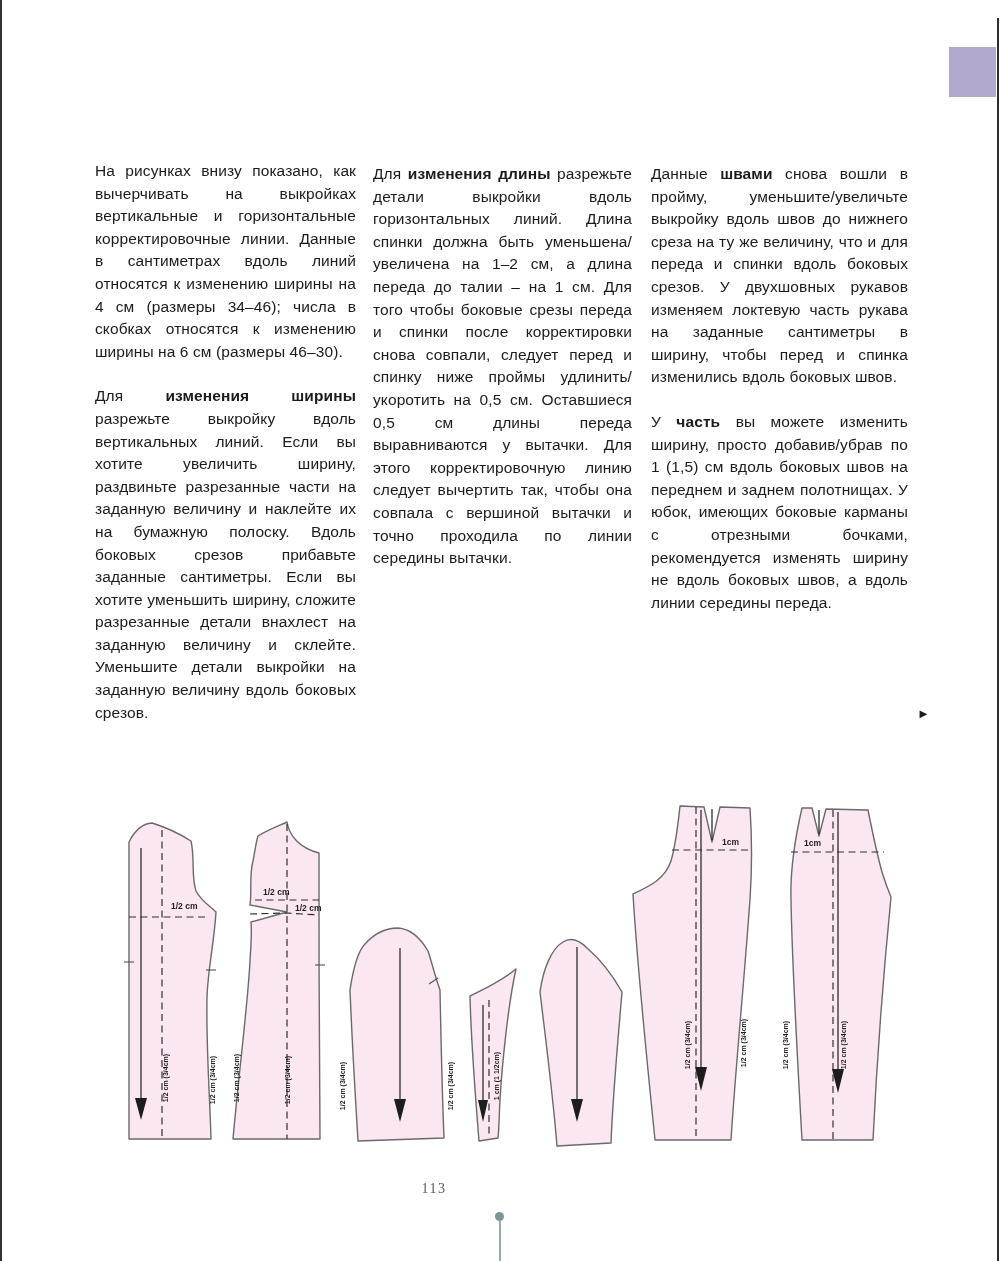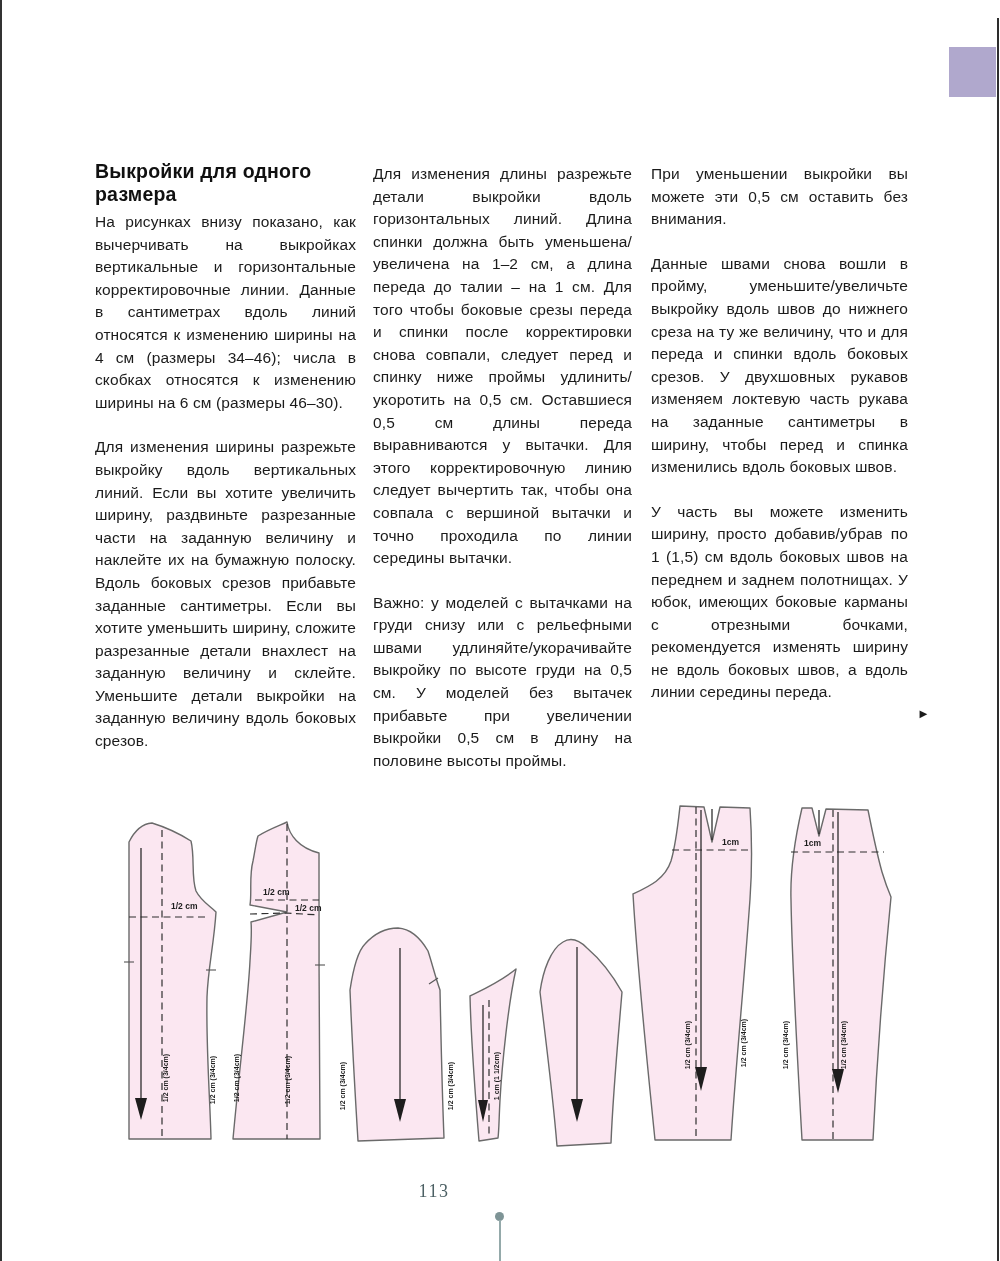--- a/index.html
+++ b/index.html
@@ -12,25 +12,25 @@
   .corner-swatch { position:absolute; left:949px; top:47px; width:47px; height:50px; background:#b0a8cd; }
 
   .col { position:absolute; text-align:justify; color:#1b1b1b;
          font-size:15.5px; line-height:22.6px; letter-spacing:0.1px; }
   .col p { margin:0 0 22px 0; }
   .col-1 { left:95px;  top:160px; width:261px; }
   .col-2 { left:373px; top:163px; width:259px; }
   .col-3 { left:651px; top:163px; width:257px; }
   .title { font-size:19.5px; line-height:23px; font-weight:bold; color:#101010;
            margin:0 0 5px 0; text-align:left; letter-spacing:0.2px; }
-  .col b { font-weight:normal; }
+  .col b { font-weight:bold; }
   .marker { position:absolute; left:917px; top:706px; font-size:13px; color:#1b1b1b; }
 
   .pageno { position:absolute; left:0; top:1181px; width:868px; text-align:center;
-            font-family:"Liberation Serif", serif; font-size:18px; color:#4c6064; letter-spacing:1.5px; }
+            font-family:"Liberation Serif", serif; font-size:14px; color:#4c6064; letter-spacing:1.5px; }
   .pageno-dot  { position:absolute; left:495px; top:1212px; width:9px; height:9px; border-radius:50%; background:#7e9496; }
   .pageno-line { position:absolute; left:499px; top:1220px; width:2px; height:41px; background:#94a9aa; }
 
   svg.diagram { position:absolute; left:0; top:0; }
   .piece { fill:#fbe7f1; stroke:#6a6a6a; stroke-width:1.4; stroke-linejoin:round; }
   .dash  { stroke:#2f2f2f; stroke-width:1.2; stroke-dasharray:7 4.5; fill:none; }
   .sline { stroke:#1d1d1d; stroke-width:1.2; fill:none; }
   .ahead { fill:#1d1d1d; stroke:none; }
   .tick  { stroke:#555; stroke-width:1.1; }
   .lbl   { font-family:"Liberation Sans", sans-serif; font-size:8.5px; font-weight:bold; fill:#1e1e1e; }
@@ -39,32 +39,29 @@
 </head>
 <body>
 
 <div class="page">
 
   <div class="edge-left"></div>
   <div class="edge-right"></div>
   <div class="corner-swatch"></div>
 
   <div class="col col-1">
-    <h1 class="title">Выкройки для одного размера</h1>
     <p><span>На рисунках внизу показано, как вычерчивать на выкройках вертикальные и горизонтальные корректировочные линии. Данные в сантиметрах вдоль линий относятся к изменению ширины на 4 см (размеры 34–46); числа в скобках относятся к изменению ширины на 6 см (размеры 46–30).</span></p>
     <p><span>Для </span><b>изменения ширины</b><span> разрежьте выкройку вдоль вертикальных линий. Если вы хотите увеличить ширину, раздвиньте разрезанные части на заданную величину и наклейте их на бумажную полоску. Вдоль боковых срезов прибавьте заданные сантиметры. Если вы хотите уменьшить ширину, сложите разрезанные детали внахлест на заданную величину и склейте. Уменьшите детали выкройки на заданную величину вдоль боковых срезов.</span></p>
   </div>
 
   <div class="col col-2">
     <p><span>Для </span><b>изменения длины</b><span> разрежьте детали выкройки вдоль горизонтальных линий. Длина спинки должна быть уменьшена/увеличена на 1–2 см, а длина переда до талии – на 1 см. Для того чтобы боковые срезы переда и спинки после корректировки снова совпали, следует перед и спинку ниже проймы удлинить/укоротить на 0,5 см. Оставшиеся 0,5 см длины переда выравниваются у вытачки. Для этого корректировочную линию следует вычертить так, чтобы она совпала с вершиной вытачки и точно проходила по линии середины вытачки.</span></p>
-    <p><b>Важно:</b><span> у моделей с вытачками на груди снизу или с рельефными швами удлиняйте/укорачивайте выкройку по высоте груди на 0,5 см. У моделей без вытачек прибавьте при увеличении выкройки 0,5 см в длину на половине высоты проймы.</span></p>
   </div>
 
   <div class="col col-3">
-    <p><span>При уменьшении выкройки вы можете эти 0,5 см оставить без внимания.</span></p>
     <p><span>Данные </span><b>швами</b><span> снова вошли в пройму, уменьшите/увеличьте выкройку вдоль швов до нижнего среза на ту же величину, что и для переда и спинки вдоль боковых срезов. У двухшовных рукавов изменяем локтевую часть рукава на заданные сантиметры в ширину, чтобы перед и спинка изменились вдоль боковых швов.</span></p>
     <p><span>У </span><b>часть</b><span> вы можете изменить ширину, просто добавив/убрав по 1 (1,5) см вдоль боковых швов на переднем и заднем полотнищах. У юбок, имеющих боковые карманы с отрезными бочками, рекомендуется изменять ширину не вдоль боковых швов, а вдоль линии середины переда.</span></p>
   </div>
 
   <span class="marker">►</span>
 
   <svg class="diagram" width="1000" height="1261" viewBox="0 0 1000 1261">
 
     <g>
       <path class="piece" d="M129,842 Q138,824 152,823 C165,827 180,834 191,841 C195,858 191,876 196,891

